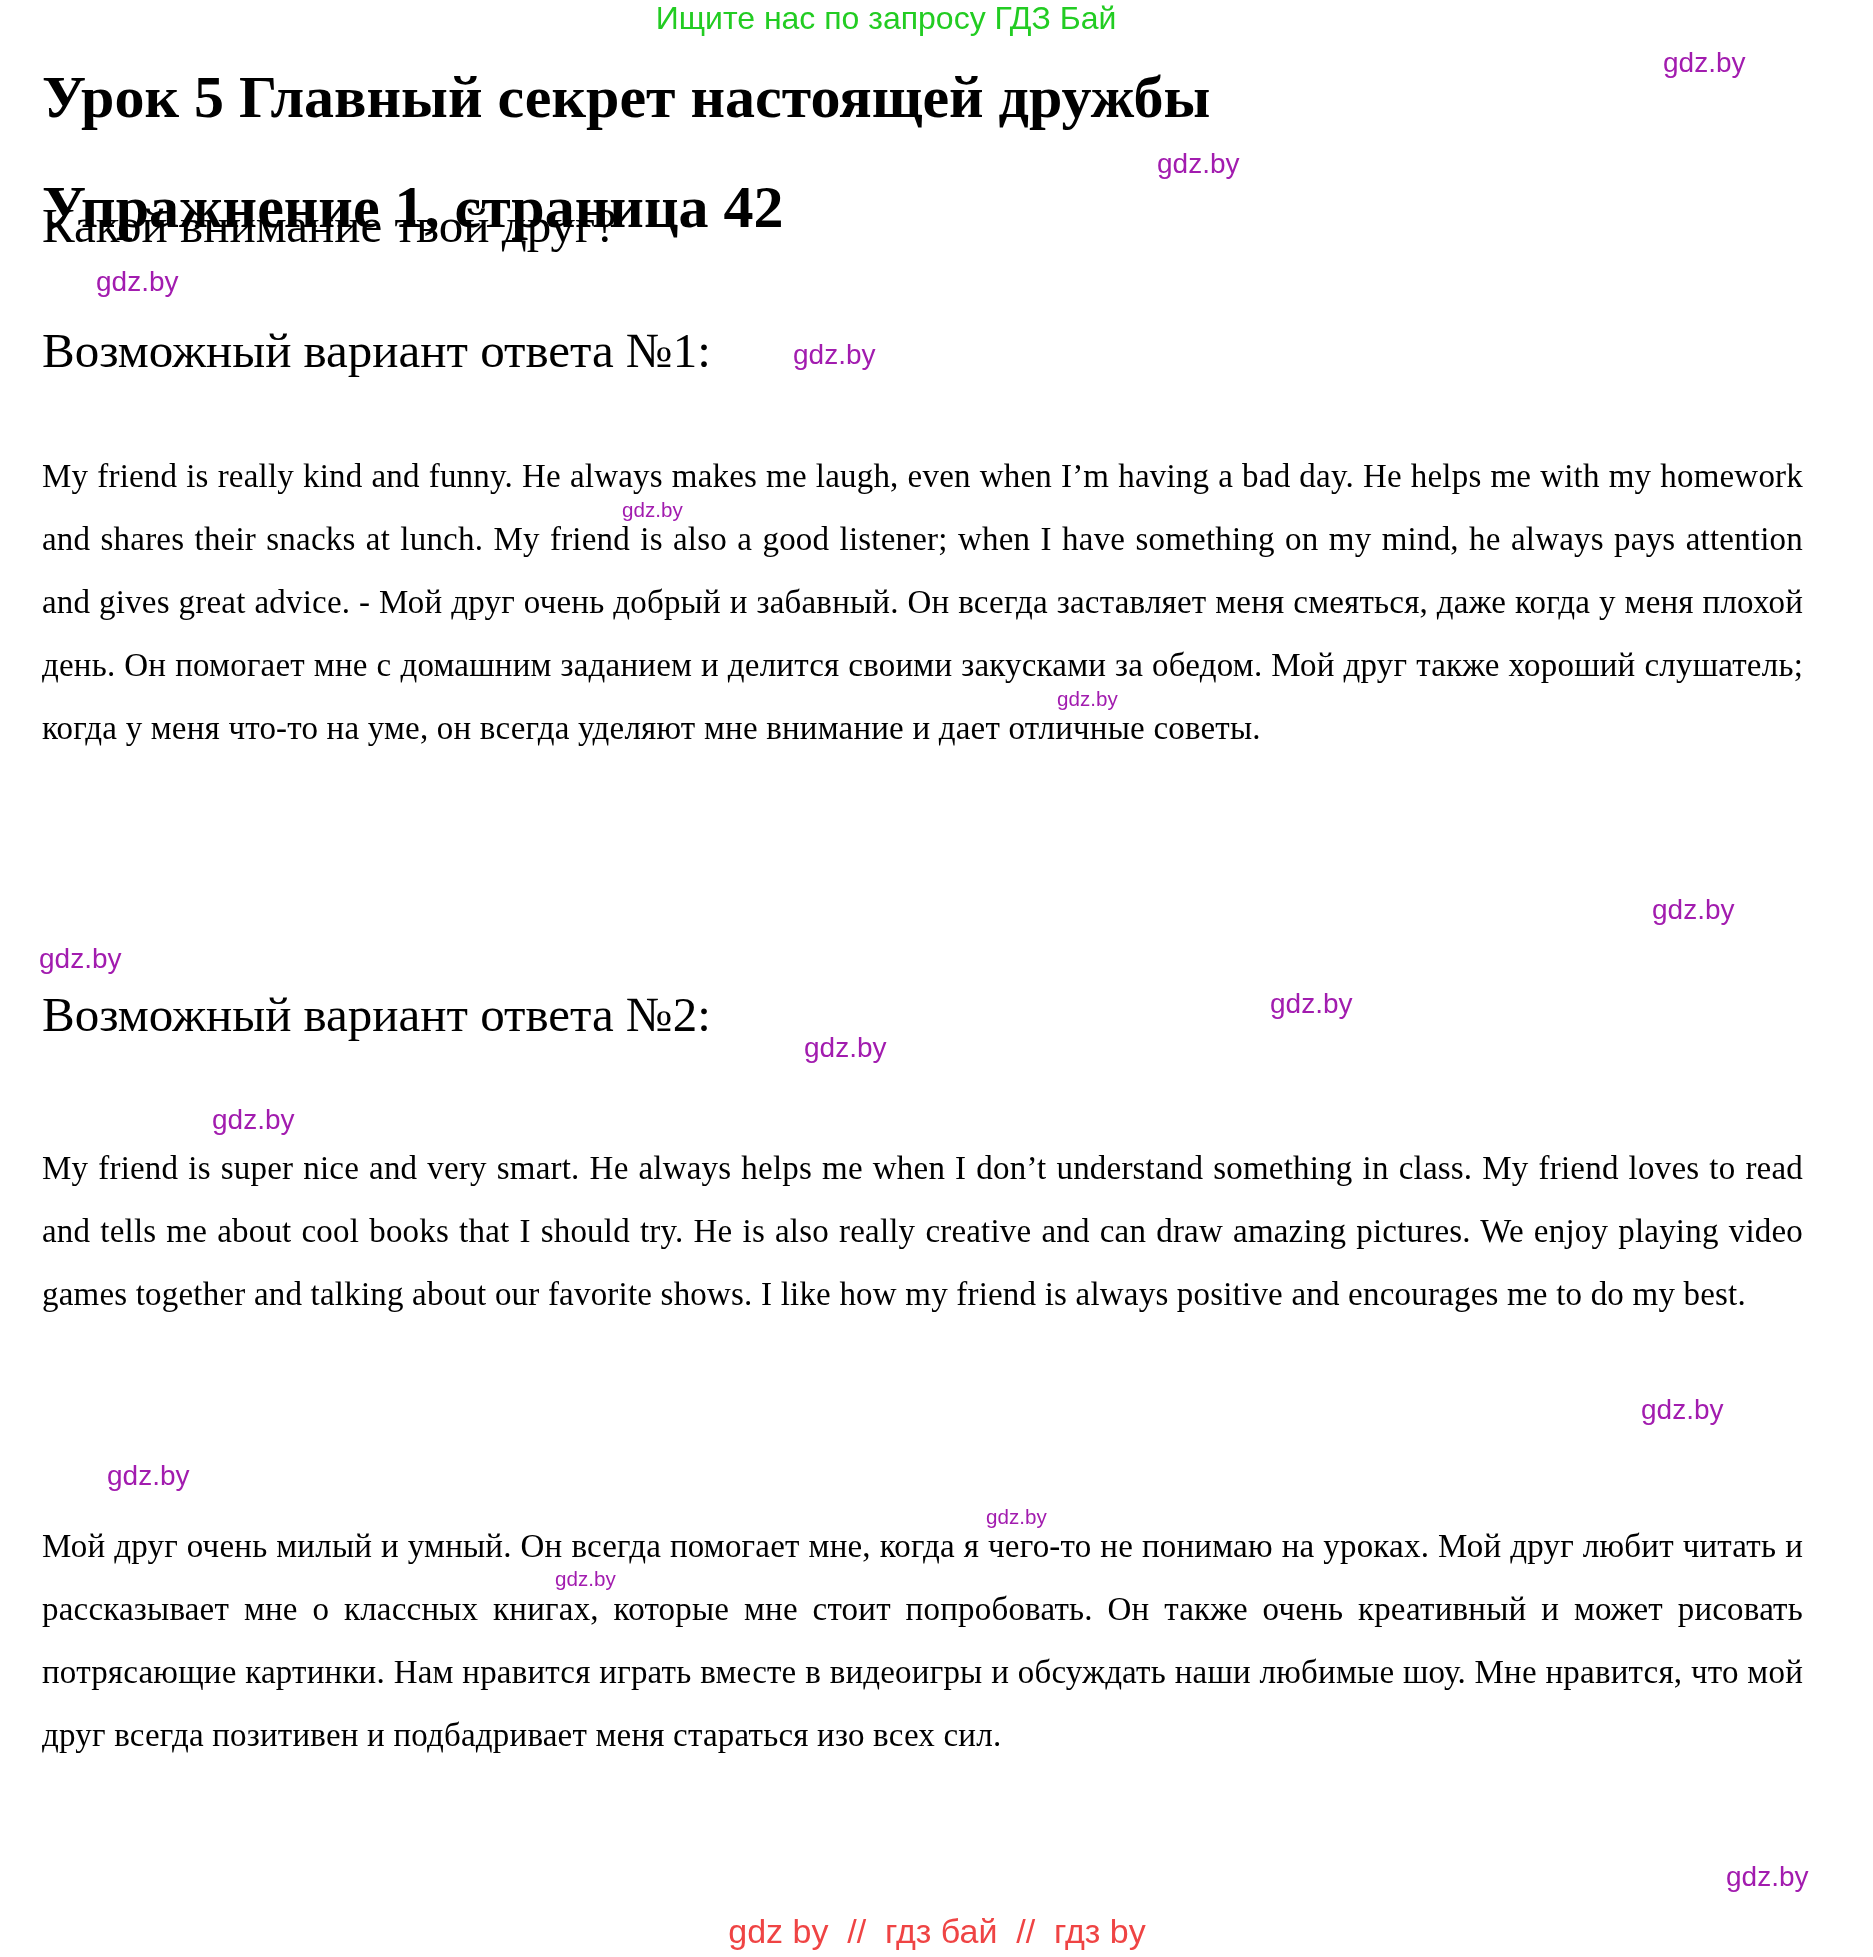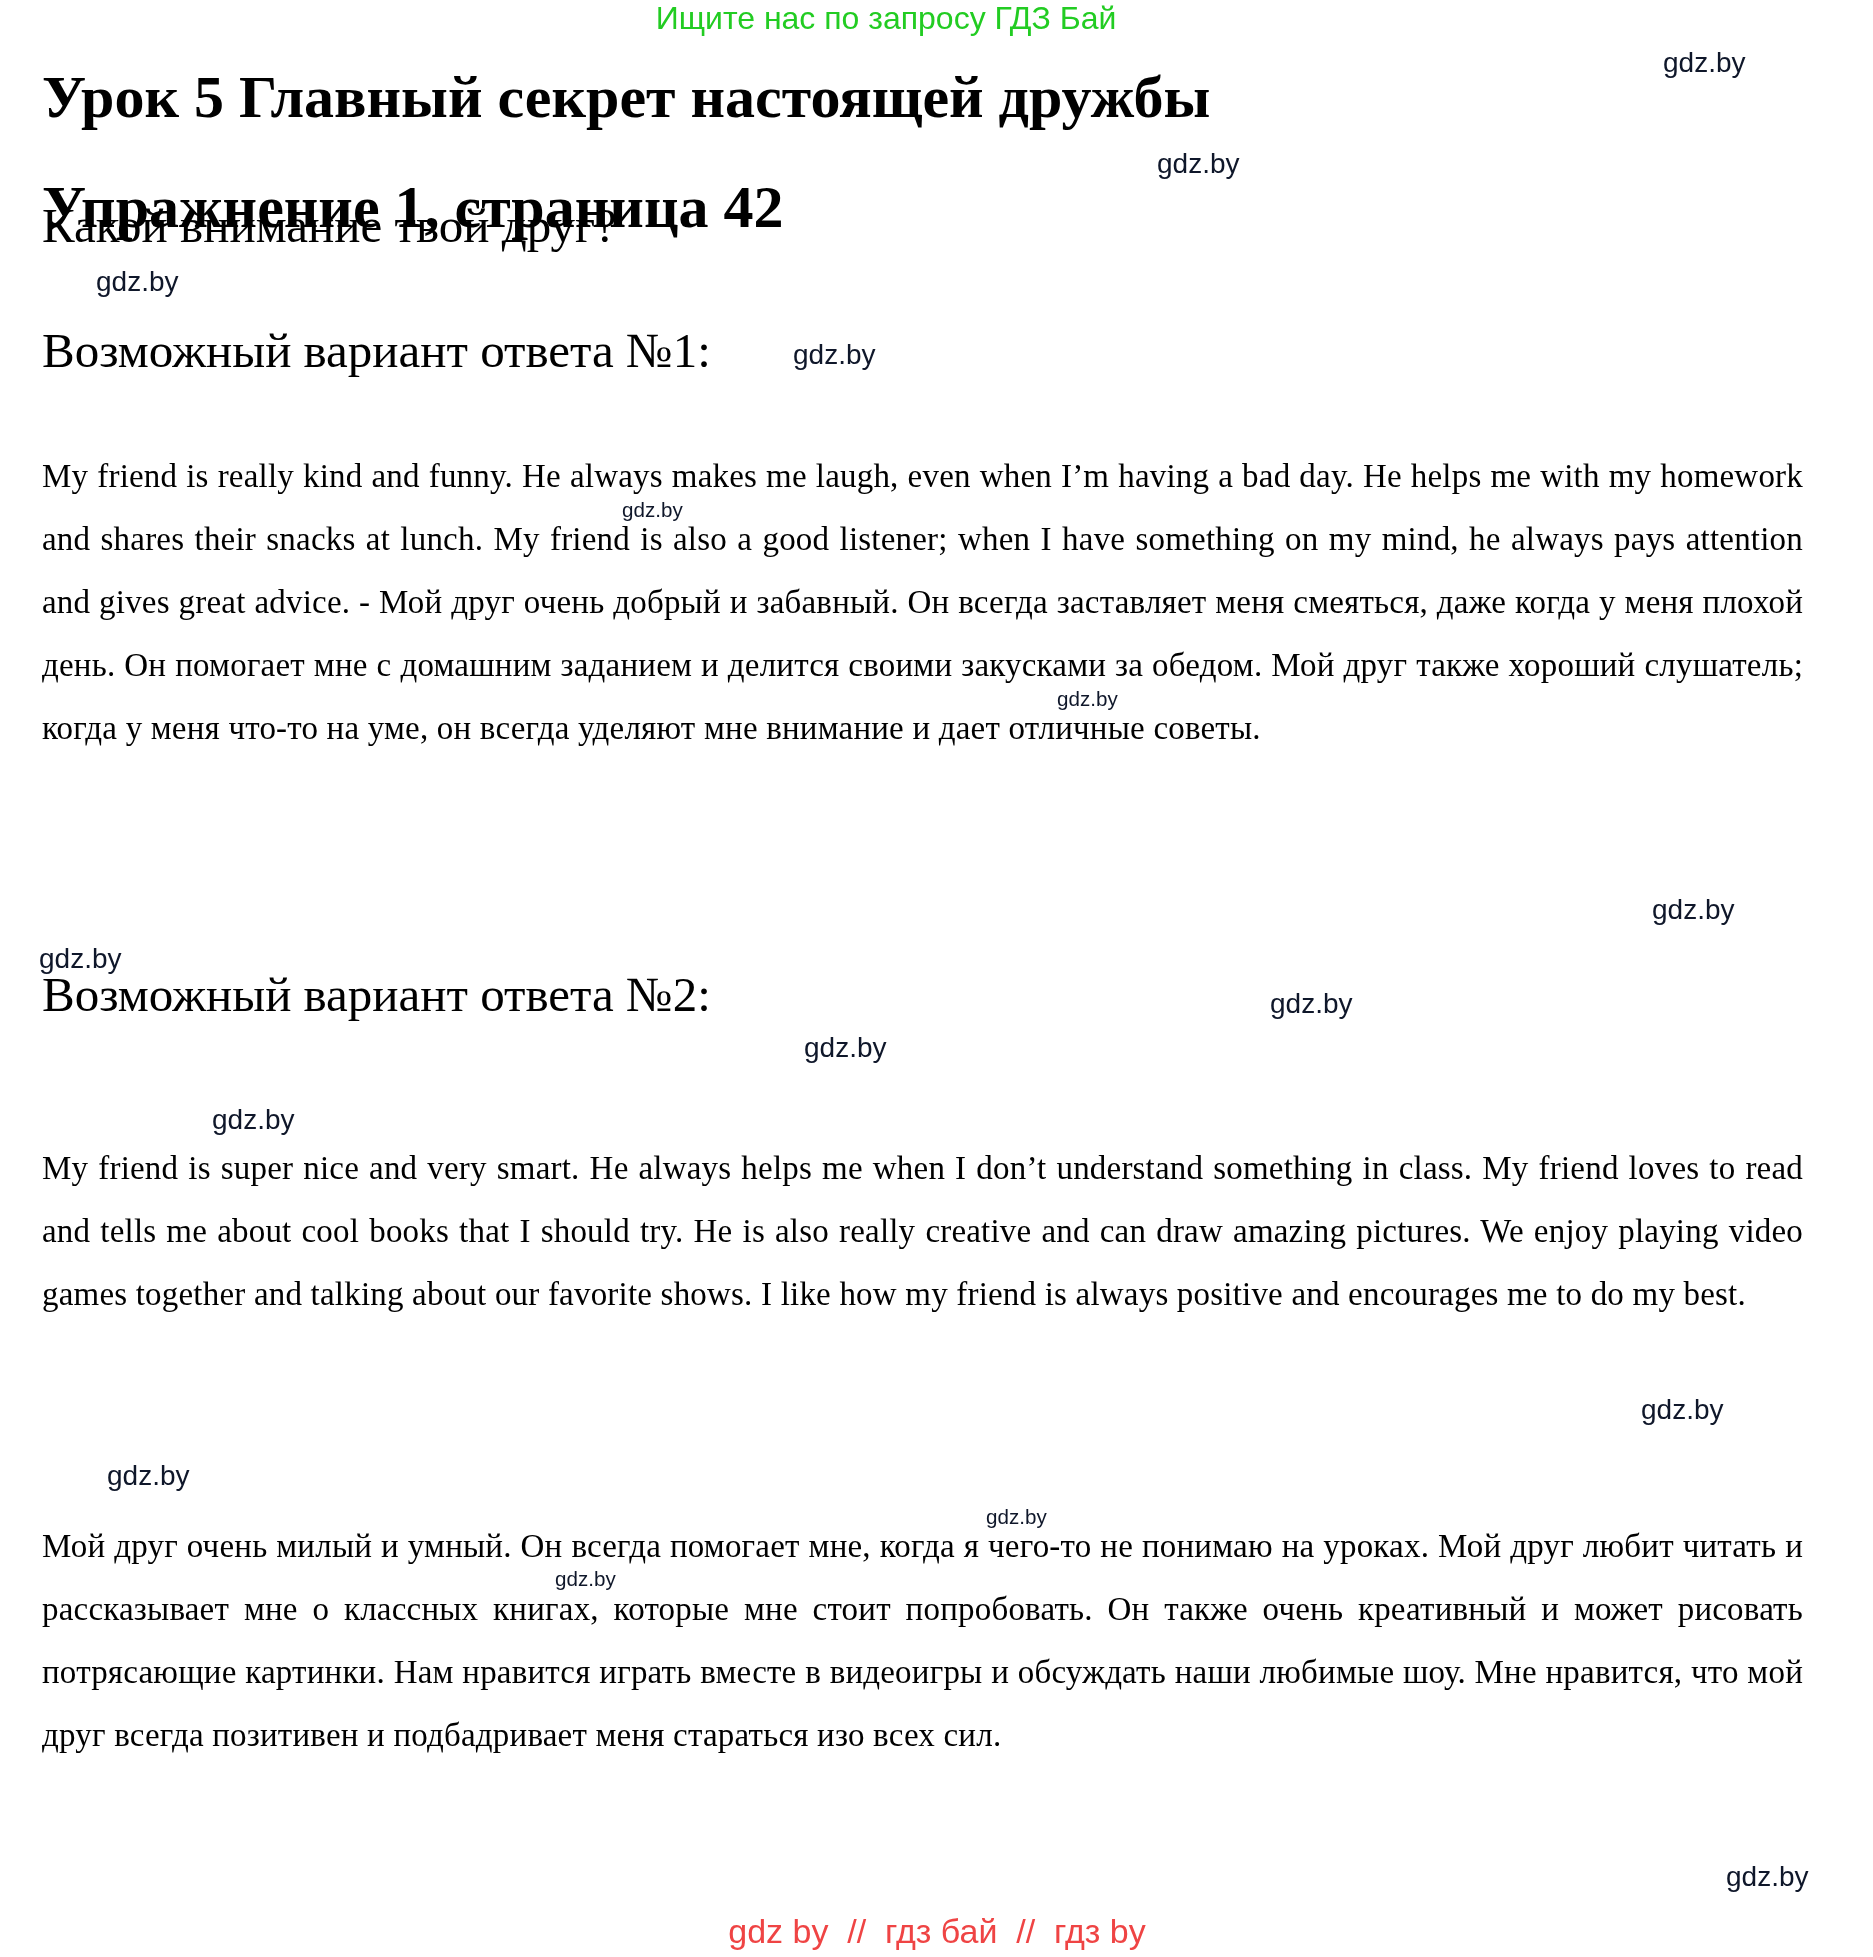--- a/index.html
+++ b/index.html
@@ -47,21 +47,21 @@
       width: 1761px;
       font-size: 33px;
       line-height: 63px;
       text-align: justify;
       text-align-last: left;
       letter-spacing: 0.2px;
     }
     .wm {
       position: absolute;
       font-family: "Liberation Sans", "DejaVu Sans", sans-serif;
-      color: #0f172a;
+      color: #a21caf;
       white-space: nowrap;
     }
     .wm.lg { font-size: 28px; line-height: 32px; }
     .wm.sm { font-size: 20.6px; line-height: 24px; }
     .footer {
       position: absolute;
       top: 1911px;
       left: 0;
       width: 1874px;
       text-align: center;
@@ -78,21 +78,21 @@
 <div class="top-banner">Ищите нас по запросу ГДЗ Бай</div>
 
 <div class="heading" style="top:67px;">Урок 5 Главный секрет настоящей дружбы</div>
 <div class="heading" style="top:131px;margin-top:46px;">Упражнение 1, страница 42</div>
 <div class="subheading" style="top:197px;">Какой внимание твой друг?</div>
 
 <div class="subheading" style="top:322px;">Возможный вариант ответа №1:</div>
 
 <div class="para" style="top:445px;">My friend is really kind and funny. He always makes me laugh, even when I’m having a bad day. He helps me with my homework and shares their snacks at lunch. My friend is also a good listener; when I have something on my mind, he always pays attention and gives great advice. - Мой друг очень добрый и забавный. Он всегда заставляет меня смеяться, даже когда у меня плохой день. Он помогает мне с домашним заданием и делится своими закусками за обедом. Мой друг также хороший слушатель; когда у меня что-то на уме, он всегда уделяют мне внимание и дает отличные советы.</div>
 
-<div class="subheading" style="top:966px;">Возможный вариант ответа №2:</div>
+<div class="subheading" style="top:986px;">Возможный вариант ответа №2:</div>
 
 <div class="para" style="top:1137px;">My friend is super nice and very smart. He always helps me when I don’t understand something in class. My friend loves to read and tells me about cool books that I should try. He is also really creative and can draw amazing pictures. We enjoy playing video games together and talking about our favorite shows. I like how my friend is always positive and encourages me to do my best.</div>
 
 <div class="para" style="top:1515px;">Мой друг очень милый и умный. Он всегда помогает мне, когда я чего-то не понимаю на уроках. Мой друг любит читать и рассказывает мне о классных книгах, которые мне стоит попробовать. Он также очень креативный и может рисовать потрясающие картинки. Нам нравится играть вместе в видеоигры и обсуждать наши любимые шоу. Мне нравится, что мой друг всегда позитивен и подбадривает меня стараться изо всех сил.</div>
 
 <div class="wm lg" style="left:1663px; top:47px;">gdz.by</div>
 <div class="wm lg" style="left:1157px; top:148px;">gdz.by</div>
 <div class="wm lg" style="left:96px; top:266px;">gdz.by</div>
 <div class="wm lg" style="left:793px; top:339px;">gdz.by</div>
 <div class="wm sm" style="left:622px; top:498px;">gdz.by</div>

